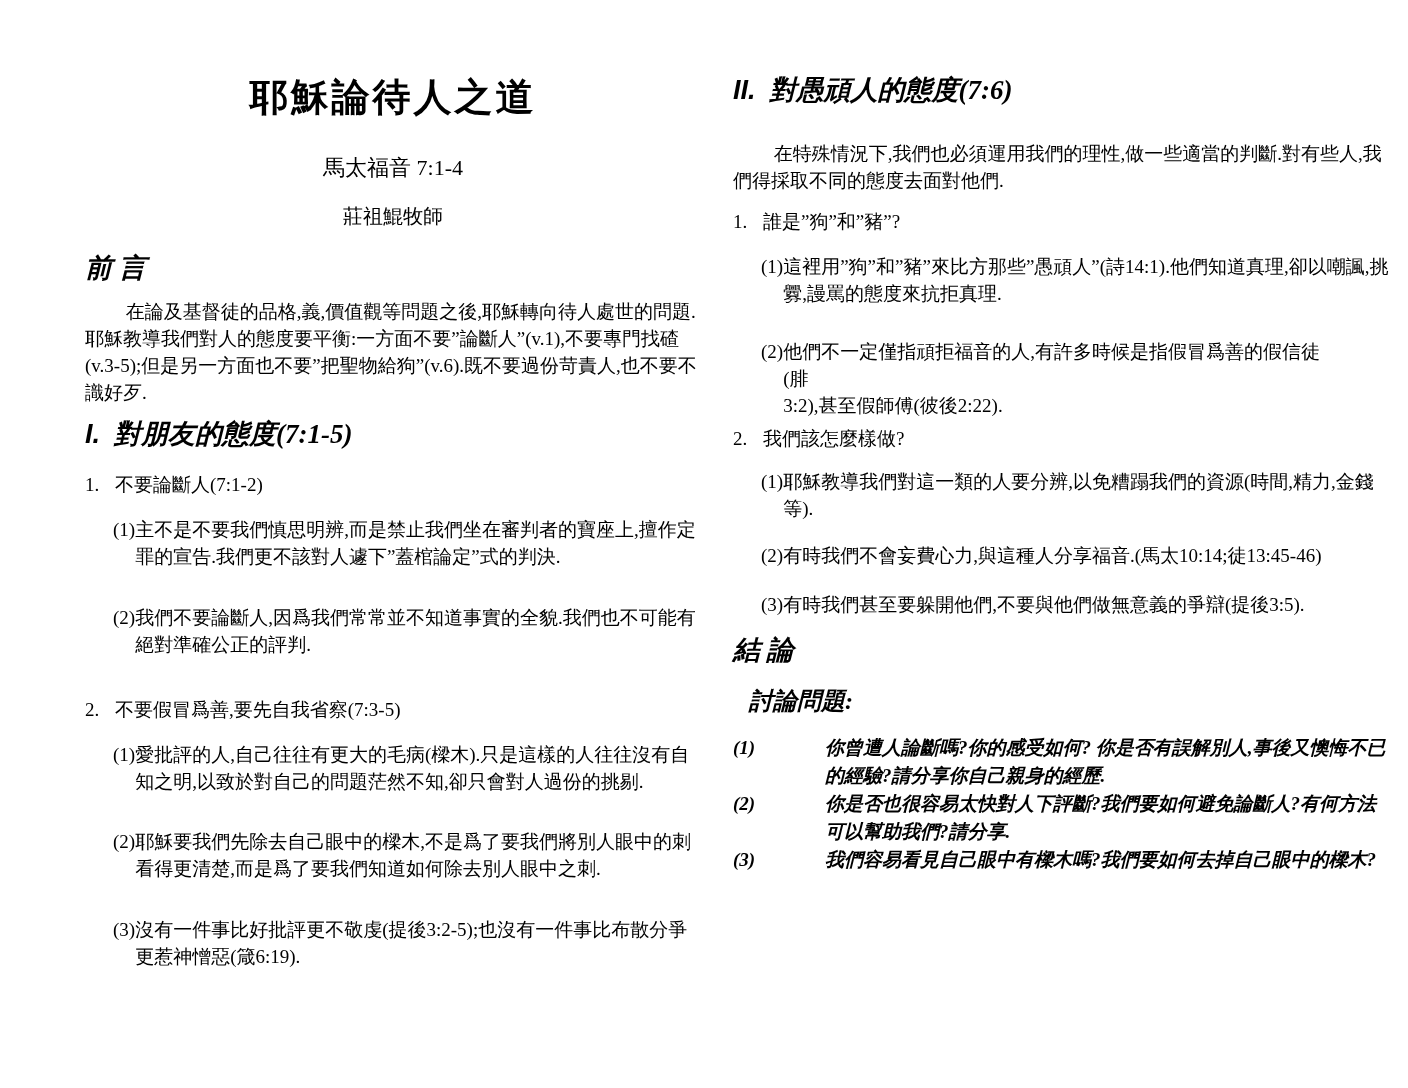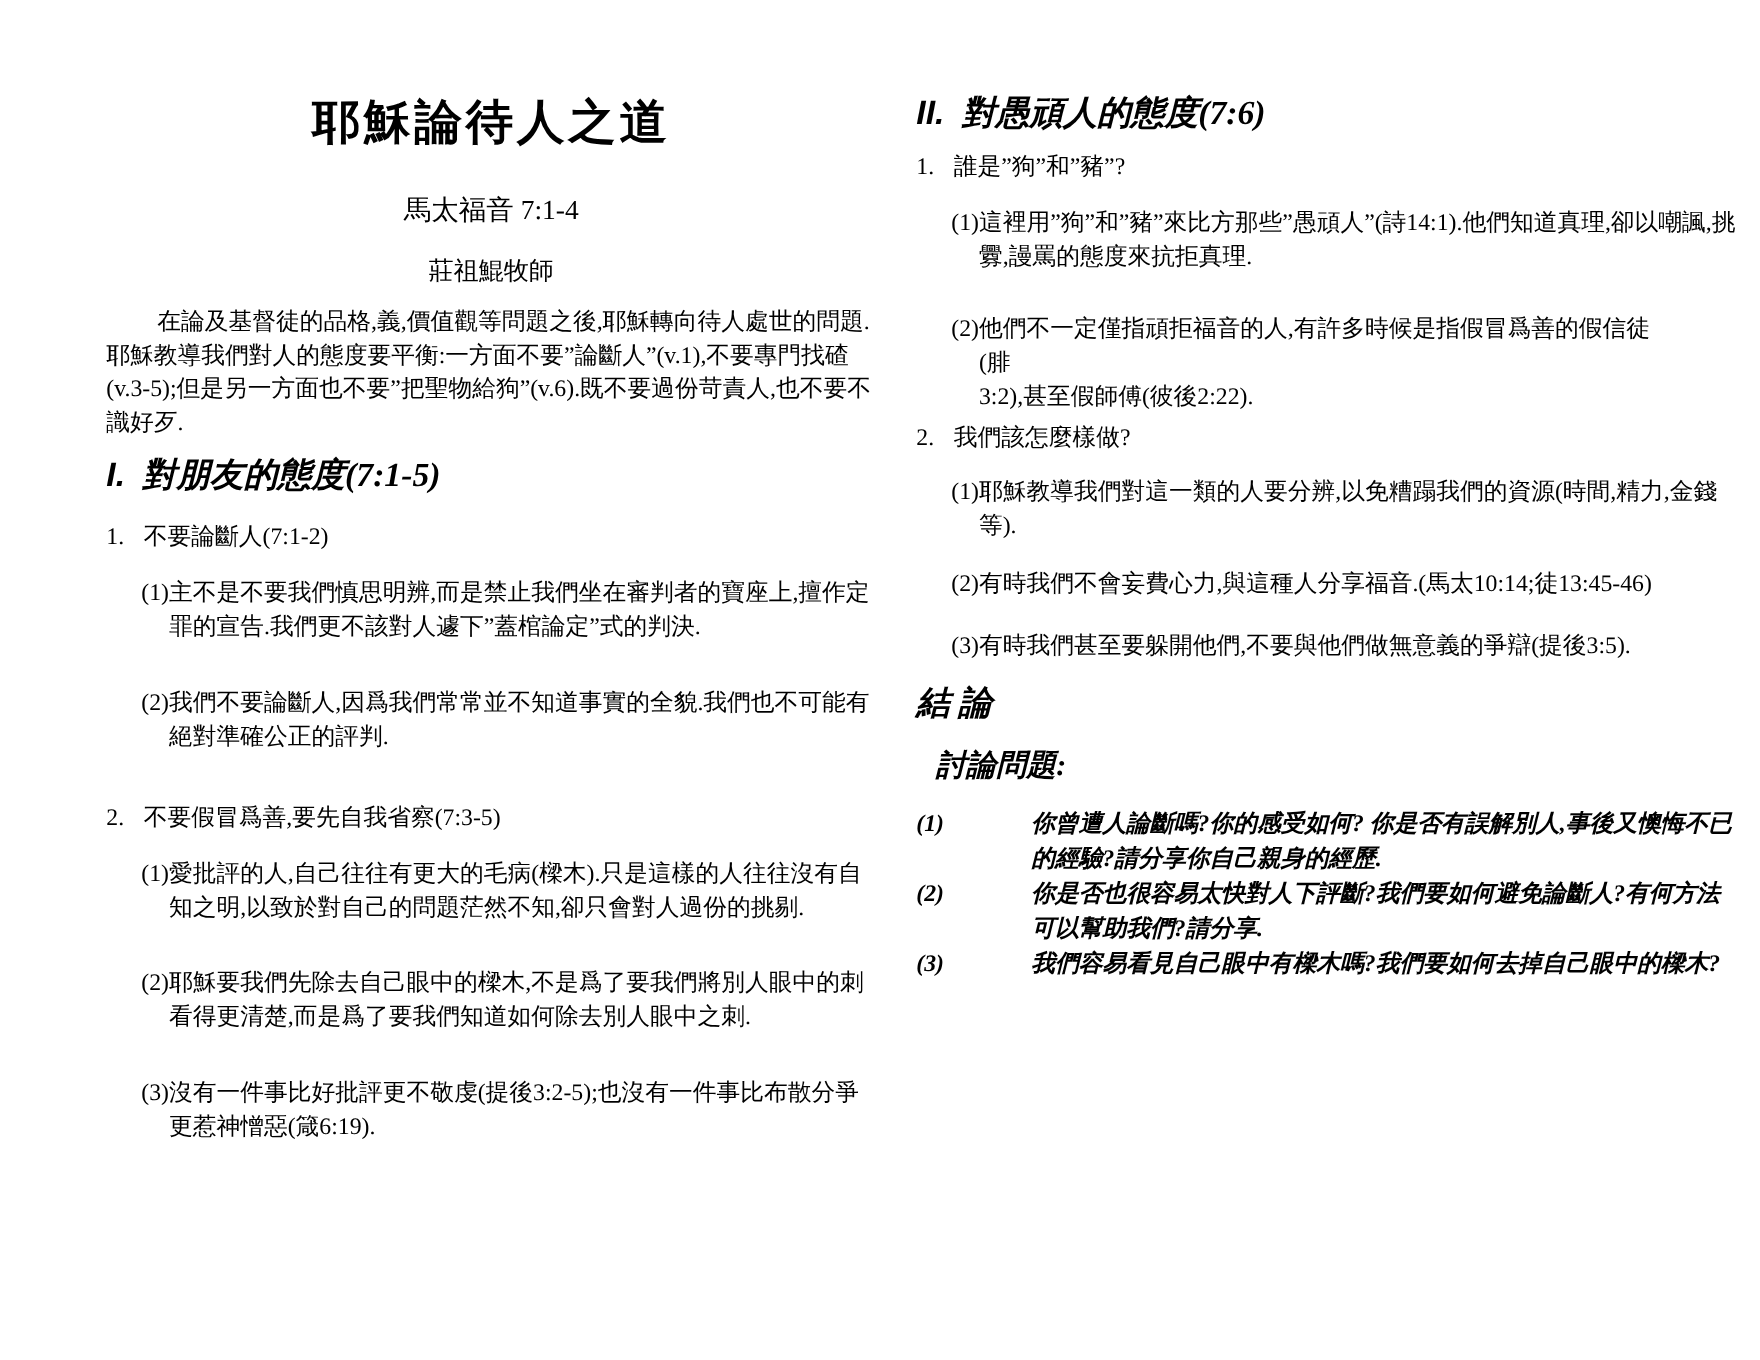--- a/index.html
+++ b/index.html
@@ -40,20 +40,21 @@
 </head>
 <body>
 
 <div class="page">
 
   <div class="col col-left">
     <h1 class="doc-title">耶穌論待人之道</h1>
     <div class="doc-sub">馬太福音 7:1-4</div>
     <div class="doc-author">莊祖鯤牧師</div>
 
+    <h2 class="sec-h mt22">前 言</h2>
     <p class="body-para mt14">在論及基督徒的品格,義,價值觀等問題之後,耶穌轉向待人處世的問題. 耶穌教導我們對人的態度要平衡:一方面不要”論斷人”(v.1),不要專門找碴(v.3-5);但是另一方面也不要”把聖物給狗”(v.6).既不要過份苛責人,也不要不識好歹.</p>
 
     <h2 class="sec-h roman mt12">
       <span class="rn">I.</span>
       <span>對朋友的態度(7:1-5)</span>
     </h2>
 
     <div class="item mt20">
       <span class="it-num">1.</span>
       <span class="it-text">不要論斷人(7:1-2)</span>
@@ -83,20 +84,21 @@
       <span class="pt-num">(3)</span>
       <span class="pt-text">沒有一件事比好批評更不敬虔(提後3:2-5);也沒有一件事比布散分爭更惹神憎惡(箴6:19).</span>
     </div>
   </div>
 
   <div class="col col-right">
     <h2 class="sec-h roman mt74">
       <span class="rn">II.</span>
       <span>對愚頑人的態度(7:6)</span>
     </h2>
+    <p class="body-para mt34">在特殊情況下,我們也必須運用我們的理性,做一些適當的判斷.對有些人,我們得採取不同的態度去面對他們.</p>
 
     <div class="item mt14">
       <span class="it-num">1.</span>
       <span class="it-text">誰是”狗”和”豬”?</span>
     </div>
     <div class="point mt18">
       <span class="pt-num">(1)</span>
       <span class="pt-text">這裡用”狗”和”豬”來比方那些”愚頑人”(詩14:1).他們知道真理,卻以嘲諷,挑釁,謾罵的態度來抗拒真理.</span>
     </div>
     <div class="point mt31">

